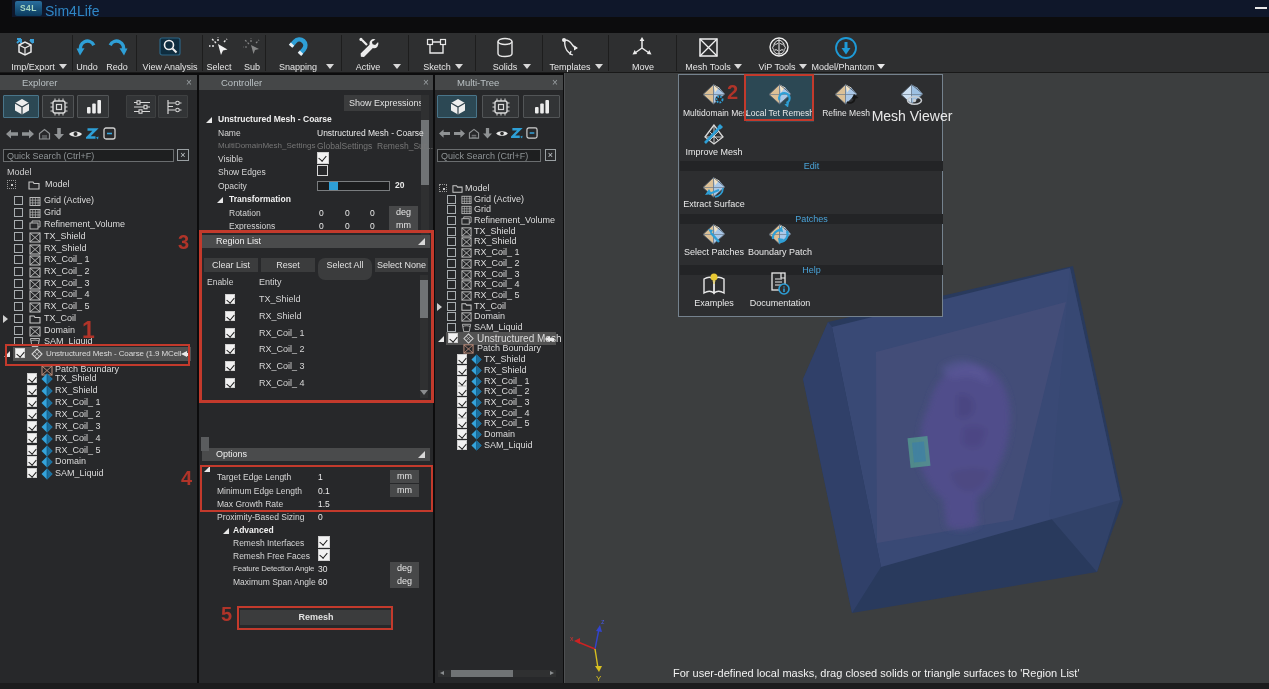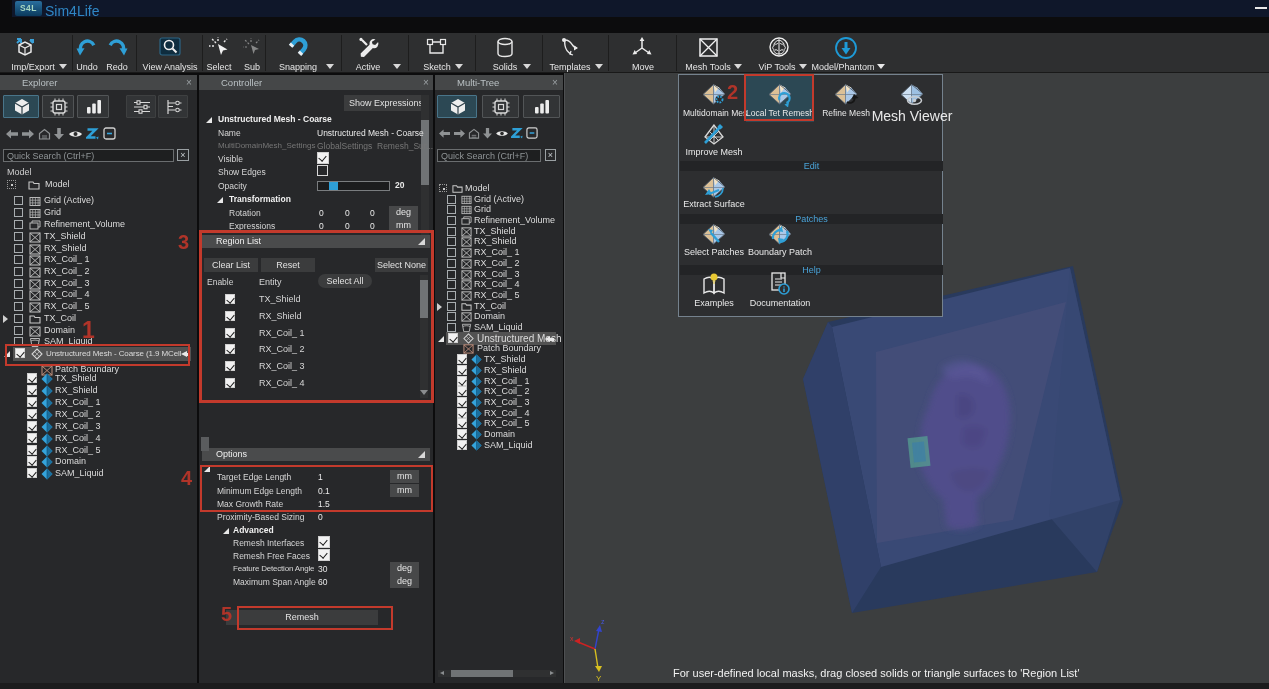--- a/index.html
+++ b/index.html
@@ -535,21 +535,21 @@
   <div class="cval" style="left:120px;top:131px;">0</div>
       <div class="cval" style="left:146px;top:131px;">0</div>
       <div class="cval" style="left:171px;top:131px;">0</div>
   <div class="unit" style="left:190px;top:129px;">mm</div>
   <div class="secbar" style="left:3px;top:145px;width:228px;">
         <span>Region List</span>
         <span class="tri"></span>
       </div>
   <div class="btn" style="left:5px;top:168px;width:54px;height:14px;line-height:14px;">Clear List</div>
   <div class="btn" style="left:62px;top:168px;width:54px;height:14px;line-height:14px;">Reset</div>
-  <div class="btn" style="left:119px;top:184px;width:54px;height:14px;line-height:14px;border-radius:7px;">Select All</div>
+  <div class="btn" style="left:119px;top:168px;width:54px;height:22px;line-height:14px;border-radius:7px;">Select All</div>
   <div class="btn" style="left:176px;top:168px;width:53px;height:14px;line-height:14px;">Select None</div>
   <div class="clab" style="left:8px;top:187px;">Enable</div>
   <div class="clab ent" style="left:60px;top:187px;">Entity</div>
   <div class="sbar" style="left:221px;top:185px;width:8px;height:123px;"></div>
   <div class="sthumb" style="left:221px;top:190px;width:8px;height:38px;"></div>
   <span class="abs" style="left:221px;top:300px;width:0;height:0;border-left:4px solid transparent;border-right:4px solid transparent;border-top:5px solid #8a8d8f;"></span>
   <span class="cbc" style="left:26px;top:204px;"></span>
       <div class="clab ent" style="left:60px;top:204px;">TX_Shield</div>
   <span class="cbc" style="left:26px;top:221px;"></span>
       <div class="clab ent" style="left:60px;top:221px;">RX_Shield</div>
@@ -582,21 +582,21 @@
   <div class="clab" style="left:34px;top:448px;">Remesh Interfaces</div>
   <span class="cbc" style="left:119px;top:446px;width:12px;height:12px;"></span>
   <div class="clab" style="left:34px;top:461px;">Remesh Free Faces</div>
   <span class="cbc" style="left:119px;top:459px;width:12px;height:12px;"></span>
   <div class="clab" style="left:34px;top:474px;font-size:8px;letter-spacing:-0.2px;">Feature Detection Angle</div>
   <div class="cval" style="left:119px;top:474px;">30</div>
   <div class="unit" style="left:191px;top:472px;">deg</div>
   <div class="clab" style="left:34px;top:487px;">Maximum Span Angle</div>
   <div class="cval" style="left:119px;top:487px;">60</div>
   <div class="unit" style="left:191px;top:485px;">deg</div>
-  <div class="btn" style="left:27px;top:520px;width:152px;height:15px;line-height:15px;">Remesh</div>
+  <div class="btn" style="left:41px;top:520px;width:152px;height:15px;line-height:15px;font-weight:bold;">Remesh</div>
 </div>
 <div class="panel" id="multitree" style="left:435px;width:128px;">
   <div class="tabbtn on" style="left:2px;top:5px;width:40px;">
         <svg style="position:absolute;left:10px;top:1px" width="20" height="20">
           <use href="#i-cube"></use>
         </svg>
       </div>
   <div class="tabbtn" style="left:47px;top:5px;width:37px;">
         <svg style="position:absolute;left:8px;top:1px" width="20" height="20">
           <use href="#i-chip"></use>

